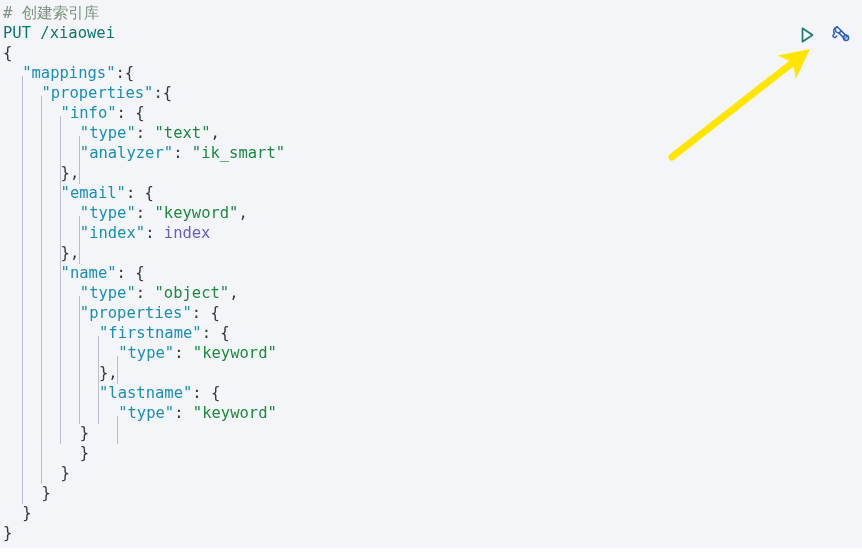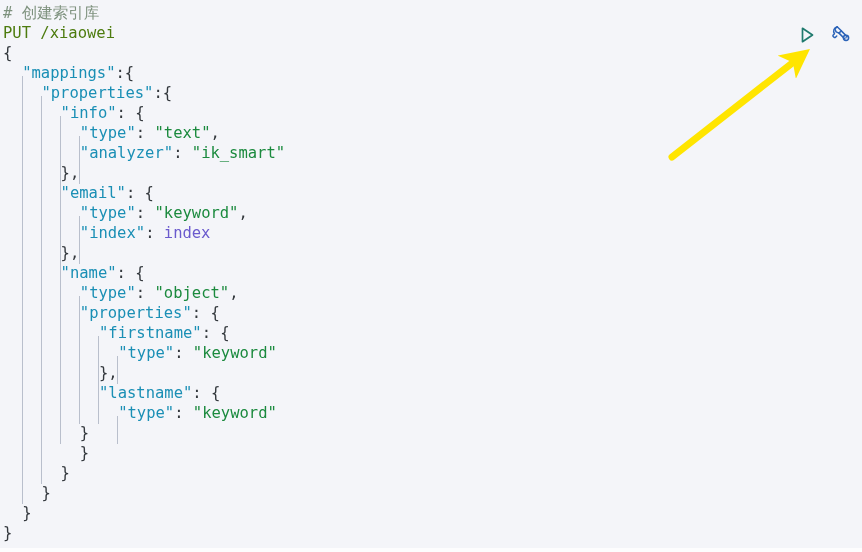--- a/index.html
+++ b/index.html
@@ -31,22 +31,22 @@
   .line {
     position: relative;
     height: 20px;
     line-height: 20px;
     font-size: 15.5px;
     white-space: pre;
     letter-spacing: 0px;
   }
   
   .tok-comment { color: #7e927e; }
-  .tok-method  { color: #4d7c0f; }
-  .tok-path    { color: #4d7c0f; }
+  .tok-method  { color: #0f766e; }
+  .tok-path    { color: #0f766e; }
   .tok-punct   { color: #33383d; }
   .tok-key     { color: #1a8fb5; }
   .tok-str     { color: #1b8a3e; }
   .tok-bool    { color: #6a5acd; }
 
   
   .guides {
     position: absolute;
     left: 0; top: 0;
     width: 862px;

